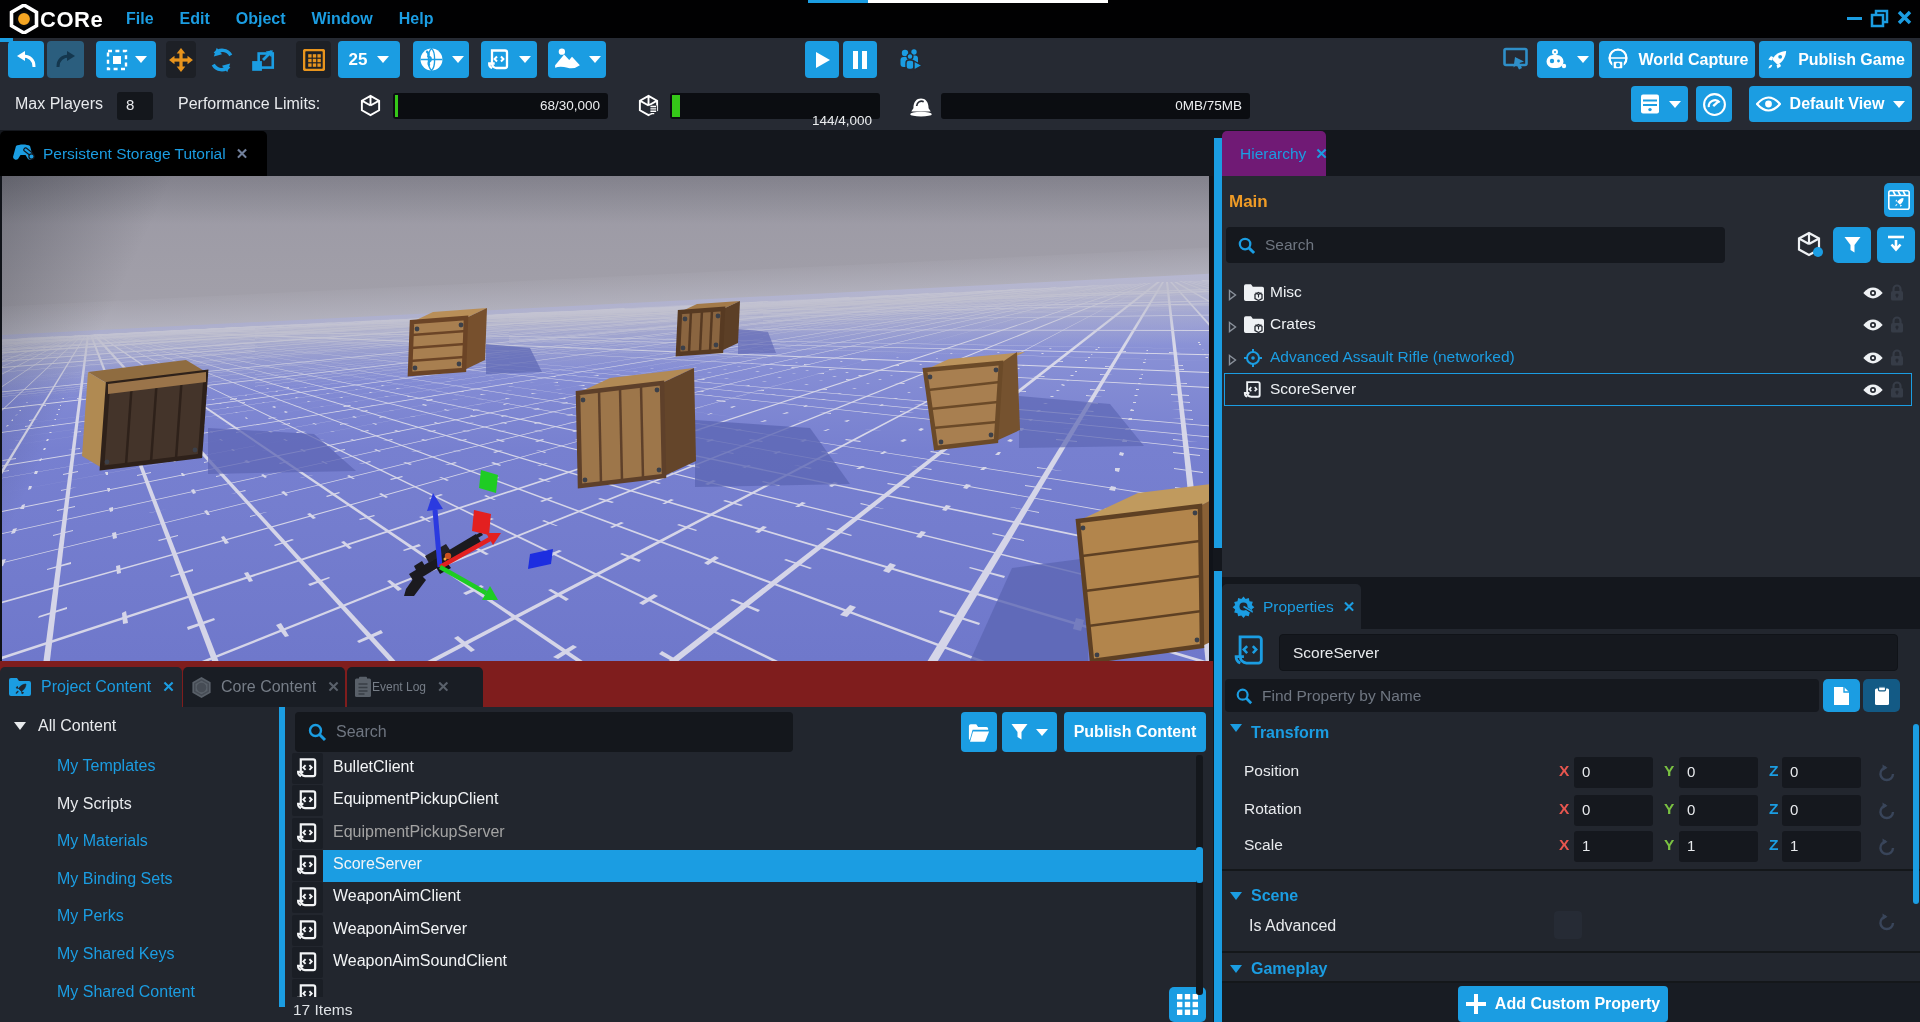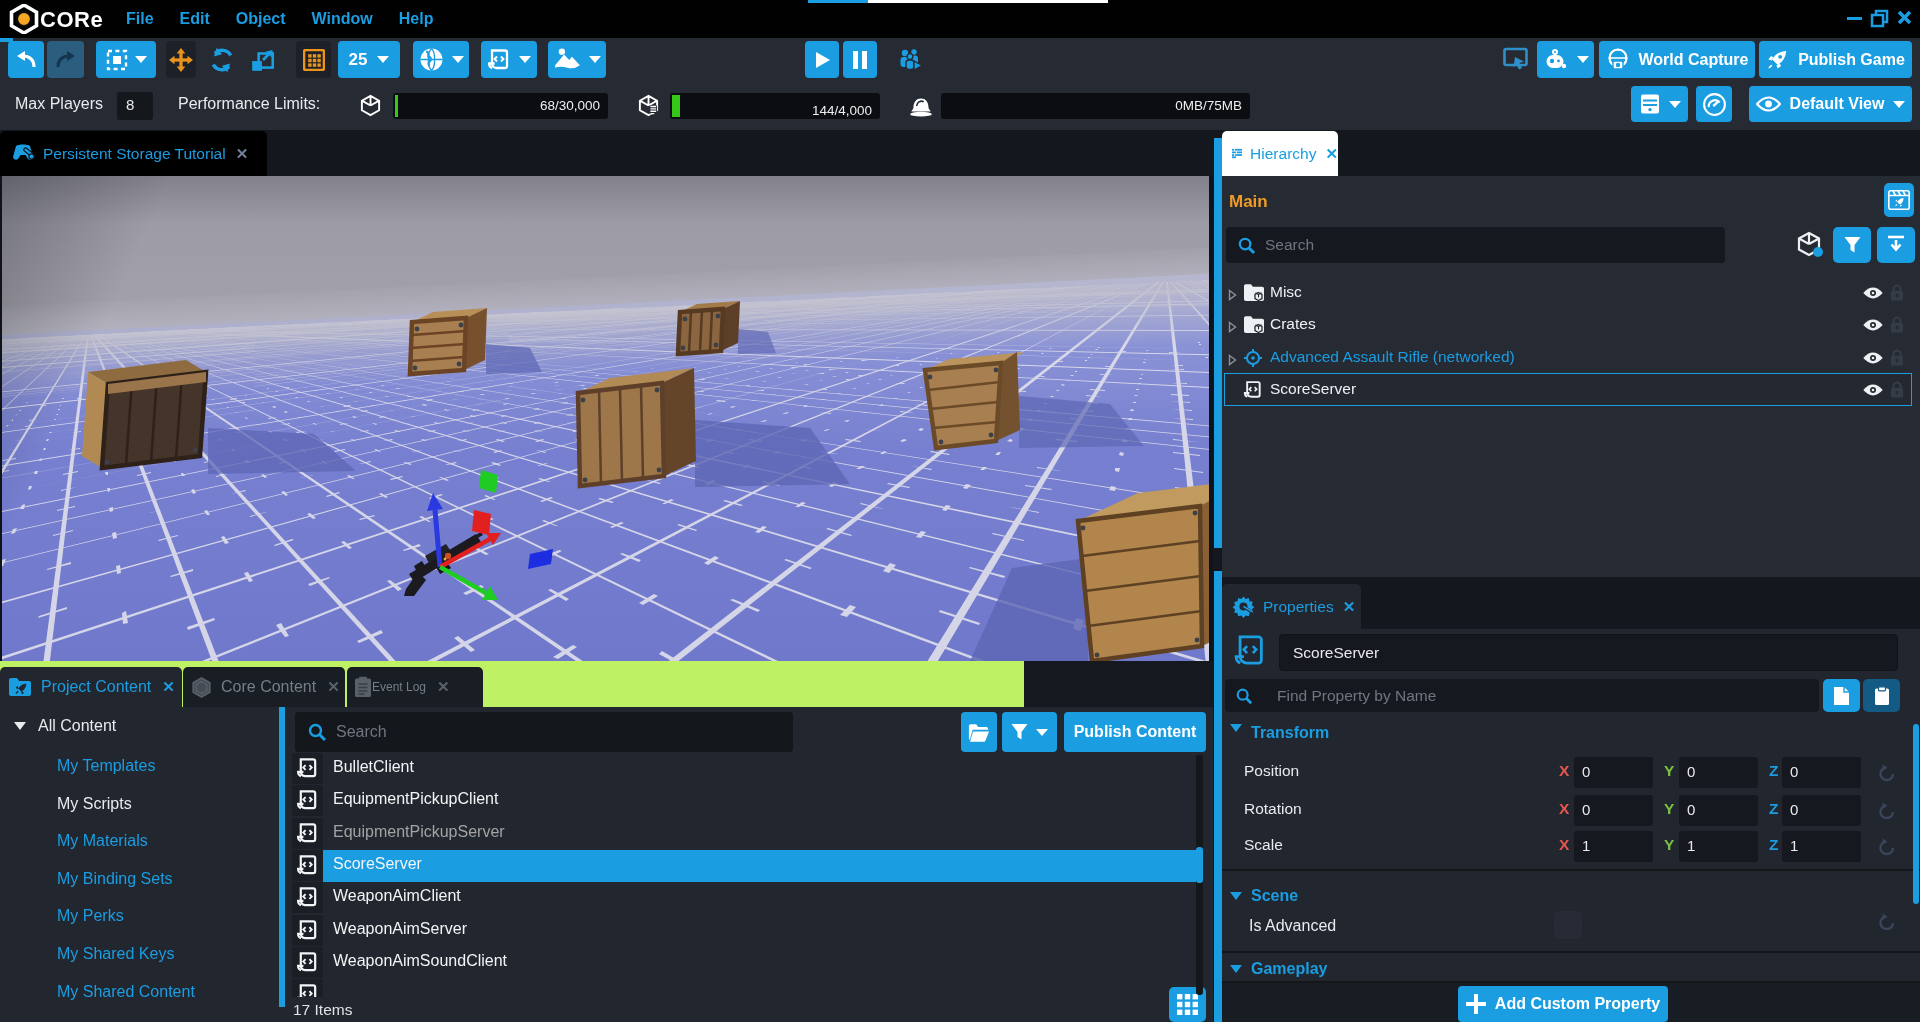--- a/index.html
+++ b/index.html
@@ -188,21 +188,21 @@
   <div class="abs" style="left:178px;top:57px;font-size:16px">Performance Limits:</div>
   <svg class="abs" style="left:359px;top:56px" width="23" height="23" viewBox="0 0 24 24">
       <path d="M12 2 L21 7 V17 L12 22 L3 17 V7 Z M12 2 V12 M12 12 L3 7 M12 12 L21 7" fill="none" stroke="#fff" stroke-width="2"></path>
     </svg>
   <div class="abs" style="left:393px;top:55px;width:215px;height:26px;background:#0b0d11;border-radius:3px;font-size:13.5px;color:#eceef0;text-align:right;padding:5px 8px 0 0">68/30,000<div class="abs" style="left:2px;top:2px;width:3px;height:22px;background:#35c818"></div></div>
   <svg class="abs" style="left:637px;top:56px" width="23" height="23" viewBox="0 0 24 24">
       <path d="M12 2 L21 7 V17 L12 22 L3 17 V7 Z M12 2 V12 M12 12 L3 7 M12 12 L21 7" fill="none" stroke="#fff" stroke-width="2"></path>
       <rect x="13" y="12" width="8" height="9" fill="#262a33"></rect>
       <path d="M14 13 h6 M14 15.5 h6 M14 18 h6 M14 20.5 h4" stroke="#fff" stroke-width="1.4"></path>
     </svg>
-  <div class="abs" style="left:670px;top:55px;width:210px;height:26px;background:#0b0d11;border-radius:3px;font-size:13.5px;color:#eceef0;text-align:right;padding:10px 8px 0 0">144/4,000<div class="abs" style="left:2px;top:2px;width:8px;height:22px;background:#35c818"></div></div>
+  <div class="abs" style="left:670px;top:55px;width:210px;height:26px;background:#0b0d11;border-radius:3px;font-size:13.5px;color:#eceef0;text-align:right;padding:20px 8px 0 0">144/4,000<div class="abs" style="left:2px;top:2px;width:8px;height:22px;background:#35c818"></div></div>
   <svg class="abs" style="left:908px;top:55px" width="26" height="26" viewBox="0 0 24 24">
       <path d="M5 14 C5 8 8 5 12 5 C16 5 19 8 19 14 L21 17 H3 Z" fill="#fff"></path>
       <path d="M14.5 8 A4.5 4.5 0 0 0 8 12" fill="none" stroke="#262a33" stroke-width="1.6"></path>
       <ellipse cx="12" cy="19.5" rx="10" ry="2.2" fill="#fff"></ellipse>
     </svg>
   <div class="abs" style="left:941px;top:55px;width:309px;height:26px;background:#0b0d11;border-radius:3px;font-size:13.5px;color:#eceef0;text-align:right;padding:5px 8px 0 0">0MB/75MB</div>
   <div class="btn" style="left:1631px;top:48px;width:57px;height:36px;gap:8px">
       <svg width="22" height="22" viewBox="0 0 22 22">
         <rect x="2" y="1.5" width="18" height="19" rx="2" fill="#fff"></rect>
         <path d="M4 7.5 h14 M4 12 h14" stroke="#1b9de2" stroke-width="1.8"></path>
@@ -1590,21 +1590,21 @@
       <polygon points="431,317 441,333 425,335" fill="#2b3ae0"></polygon>
       <line x1="438" y1="391" x2="488" y2="363" stroke="#e32020" stroke-width="4.5"></line>
       <polygon points="499,357 491,369 484,357" fill="#e32020"></polygon>
       <line x1="438" y1="391" x2="484" y2="417" stroke="#1ecc23" stroke-width="4.5"></line>
       <polygon points="496,424 480,424 488,410" fill="#1ecc23"></polygon>
     </svg>
 </div>
 <div class="abs" style="left:0;top:176px;width:2px;height:485px;background:#101319"></div>
 <div class="abs" style="left:1209px;top:176px;width:4px;height:485px;background:#101319"></div>
 
-<div class="abs" style="left:0;top:661px;width:1024px;height:46px;background:#bef264">
+<div class="abs" style="left:0;top:661px;width:1213px;height:46px;background:#7f1d1d">
   <div class="abs" style="left:0;top:6px;width:182px;height:40px;background:#22262e;border-radius:5px 5px 0 0;display:flex;align-items:center">
     <svg style="margin-left:8px" width="25" height="21" viewBox="0 0 25 21">
         <path d="M1 3 a2 2 0 0 1 2 -2 h6 l2 3 h10 a2 2 0 0 1 2 2 v11 a2 2 0 0 1 -2 2 h-18 a2 2 0 0 1 -2 -2 Z" fill="#1b9de2"></path>
         <path d="M18 7 c-3 0 -6 2 -7.5 4.5 l3 3 C16 13 18 10 18 7 Z M10.5 11.5 l-2.5 -0.5 1.5 -2 M13.5 14.5 l0.5 2.5 2 -1.5 M8 16.5 c0.3 -1.5 1 -2.3 2.2 -2.4 c0 1.3 -0.7 2.1 -2.2 2.4 Z" fill="#22262e" stroke="#22262e" stroke-width="0.6"></path>
       </svg>
     <span style="margin-left:8px;color:#1b9de2;font-size:16px">Project Content</span>
     <span style="margin-left:11px;color:#1b9de2;font-size:15px;font-weight:700">✕</span>
   </div>
   <div class="abs" style="left:183px;top:6px;width:162px;height:40px;display:flex;align-items:center;color:#767d87;background:#191d24;border-radius:5px 5px 0 0">
     <svg style="margin-left:7px" width="23" height="23" viewBox="0 0 24 24">
@@ -1757,21 +1757,21 @@
   <div class="abs" style="left:1196px;top:48px;width:7px;height:240px;background:#14171c;border-radius:3px">
       <div class="abs" style="left:0;top:92px;width:7px;height:36px;background:#1b9de2;border-radius:3px"></div>
     </div>
 </div>
 
 <div class="abs" style="left:1213px;top:130px;width:9px;height:892px;background:#14171d"></div>
 <div class="abs" style="left:1214px;top:138px;width:8px;height:410px;background:#1b9de2"></div>
 <div class="abs" style="left:1214px;top:571px;width:8px;height:451px;background:#1b9de2"></div>
 
 <div class="abs" style="left:1222px;top:130px;width:698px;height:46px;background:#14171d">
-  <div class="abs" style="left:0;top:1px;width:116px;height:45px;background:#ffffff;border-radius:5px 5px 0 0;display:flex;align-items:center">
+  <div class="abs" style="left:0;top:1px;width:104px;height:45px;background:#701a75;border-radius:5px 5px 0 0;display:flex;align-items:center">
     <svg style="margin-left:10px" width="23" height="21" viewBox="0 0 23 21">
         <g fill="#1b9de2">
           <rect x="0" y="0" width="5" height="4"></rect>
           <rect x="7" y="0" width="16" height="4"></rect>
           <rect x="0" y="6" width="9" height="4"></rect>
           <rect x="11" y="6" width="12" height="4"></rect>
           <rect x="0" y="12" width="5" height="4"></rect>
           <rect x="7" y="12" width="16" height="4"></rect>
           <rect x="0" y="17" width="9" height="4"></rect>
         </g>
@@ -1920,21 +1920,21 @@
       <path d="M10 9 L7.6 11.5 L10 14 M14 9 L16.4 11.5 L14 14" stroke="#1b9de2" stroke-width="1.8" fill="none"></path>
     </svg>
   <div class="abs" style="left:57px;top:5px;width:619px;height:37px;background:#15181e;border-radius:4px;border:1px solid #101318;display:flex;align-items:center">
       <span style="margin-left:13px;font-size:15.5px">ScoreServer</span>
     </div>
   <div class="abs" style="left:3px;top:50px;width:594px;height:33px;background:#15181e;border-radius:4px;display:flex;align-items:center">
     <svg style="margin-left:10px" width="18" height="18" viewBox="0 0 20 20">
         <circle cx="8.5" cy="8.5" r="5.5" fill="none" stroke="#1b9de2" stroke-width="2.4"></circle>
         <path d="M12.5 12.5 L18 18" stroke="#1b9de2" stroke-width="3"></path>
       </svg>
-    <span style="margin-left:24px;color:#6f7681;font-size:15.5px">Find Property by Name</span>
+    <span style="margin-left:9px;color:#6f7681;font-size:15.5px">Find Property by Name</span>
   </div>
   <div class="btn" style="left:601px;top:50px;width:37px;height:33px;border-radius:5px">
       <svg width="17" height="20" viewBox="0 0 17 20">
         <path d="M1 1 H11 L16 6 V19 H1 Z" fill="#fff"></path>
         <path d="M11 1 V6 H16" fill="none" stroke="#1b9de2" stroke-width="1.4"></path>
       </svg>
     </div>
   <div class="btn" style="left:641px;top:50px;width:37px;height:33px;border-radius:5px;background:#135a85">
       <svg width="16" height="20" viewBox="0 0 16 20">
         <rect x="1" y="2.5" width="14" height="16.5" rx="1.5" fill="#fff"></rect>

